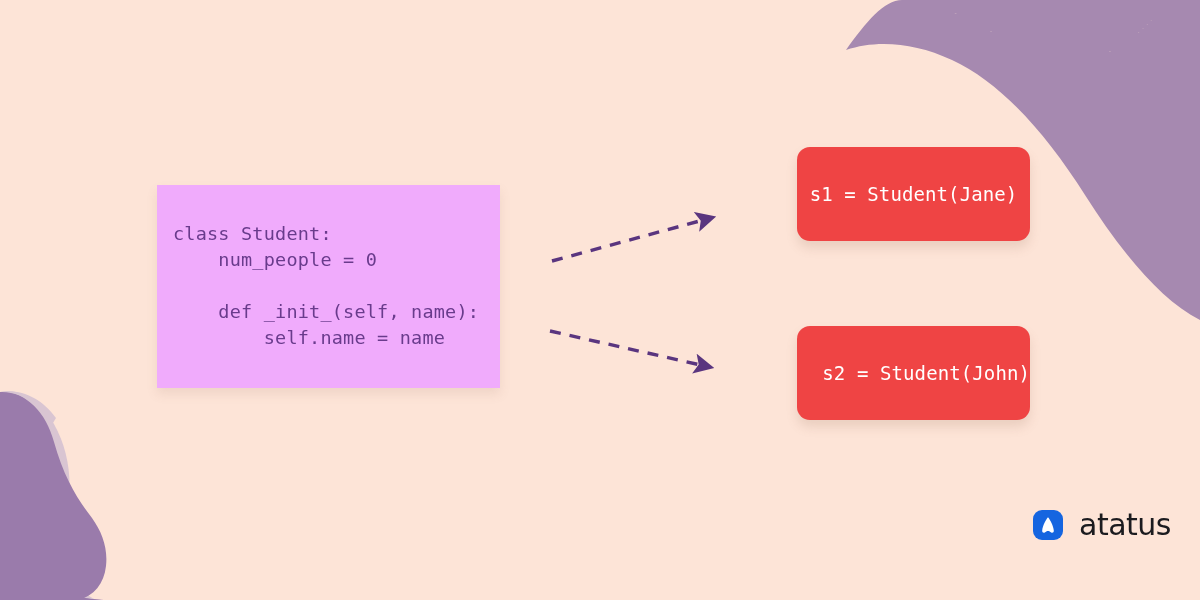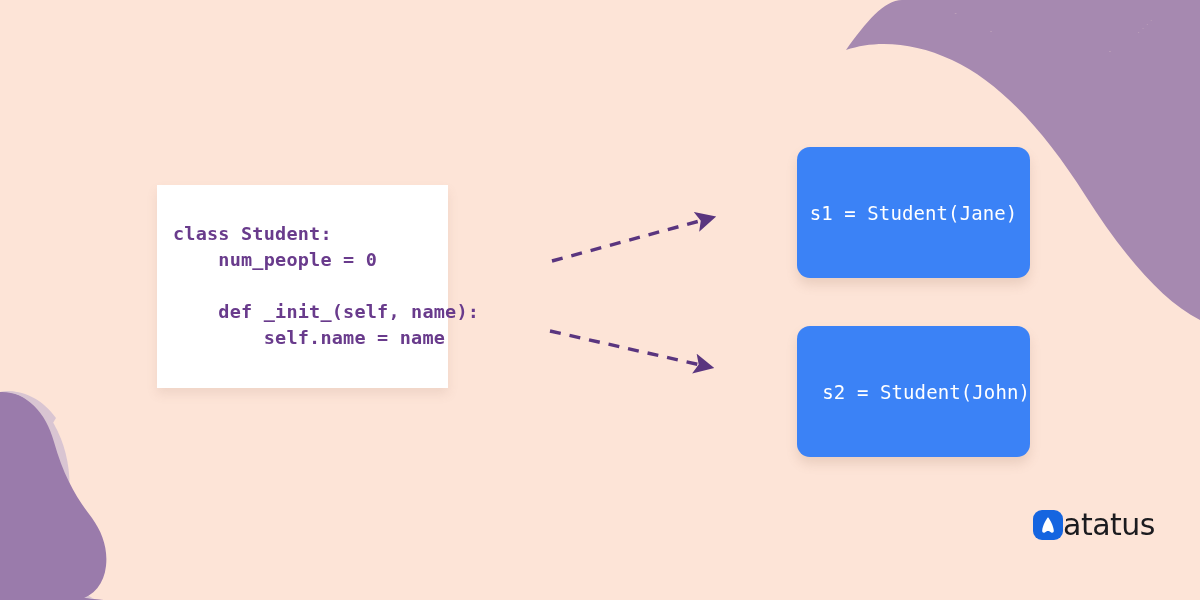--- a/index.html
+++ b/index.html
@@ -29,45 +29,44 @@
     width: 1200px;
     height: 600px;
     pointer-events: none;
   }
 
   
   #code-card {
     position: absolute;
     left: 157px;
     top: 185px;
-    width: 291px;
+    width: 343px;
     height: 203px;
-    background: #ffffff;
+    background: #f0abfc;
     box-shadow: 0 6px 10px rgba(150, 110, 90, 0.13);
-    font-weight: bold;
   }
   #code-block {
     position: absolute;
     left: 16px;
     top: 36px;
     margin: 0;
     font-family: "DejaVu Sans Mono", monospace;
     font-size: 18.5px;
     line-height: 26px;
     color: #693b8c;
     white-space: pre;
     letter-spacing: 0.2px;
   }
 
   
   .instance-box {
     position: absolute;
     width: 233px;
-    height: 131px;
-    background: #3b82f6;
+    height: 94px;
+    background: #ef4444;
     border-radius: 13px;
     box-shadow: 0 7px 11px rgba(150, 110, 90, 0.18);
     display: flex;
     align-items: center;
     justify-content: center;
   }
   .instance-label {
     font-family: "DejaVu Sans Mono", monospace;
     font-size: 19px;
     color: #ffffff;
@@ -87,21 +86,21 @@
     pointer-events: none;
   }
 
   
   #logo {
     position: absolute;
     left: 1033px;
     top: 510px;
     display: flex;
     align-items: center;
-    gap: 0;
+    gap: 16px;
   }
   #logo-mark {
     width: 30px;
     height: 30px;
     flex: 0 0 auto;
   }
   #logo-text {
     font-family: "DejaVu Sans", sans-serif;
     font-size: 30px;
     font-weight: 400;

